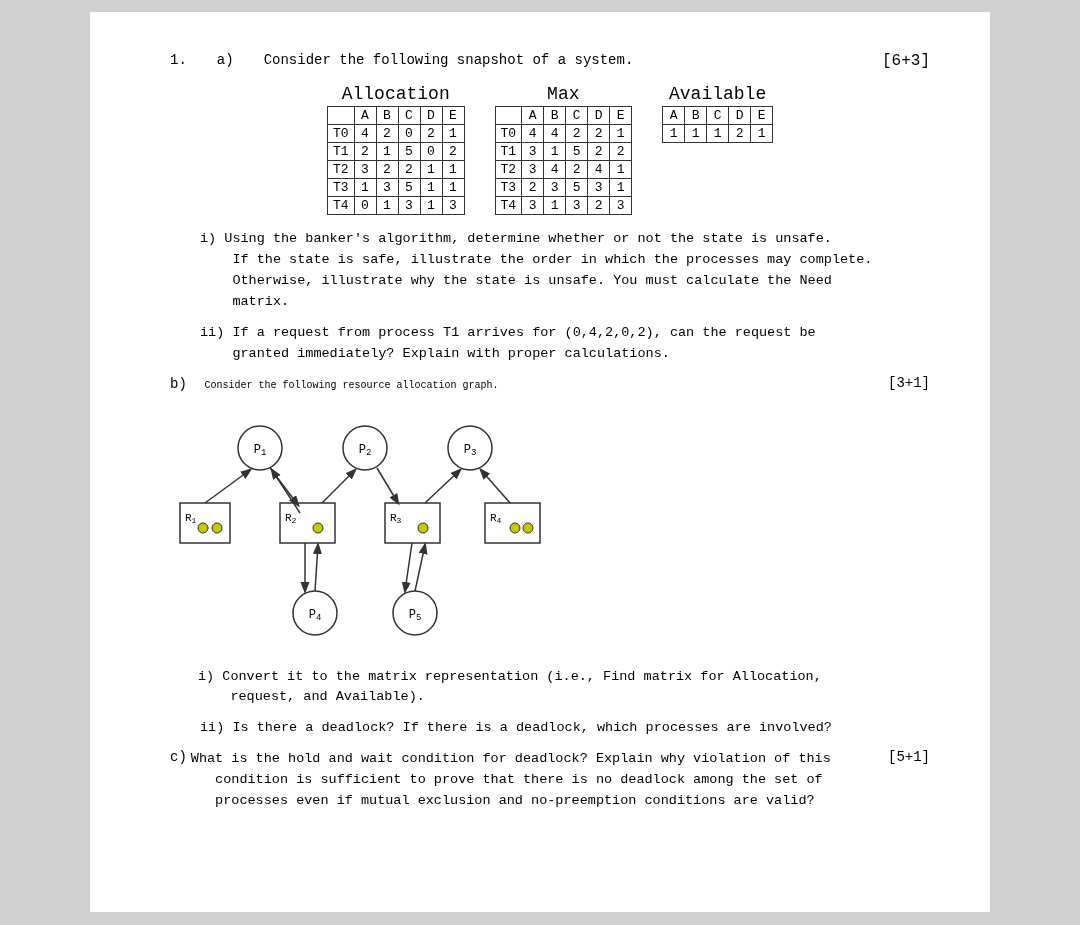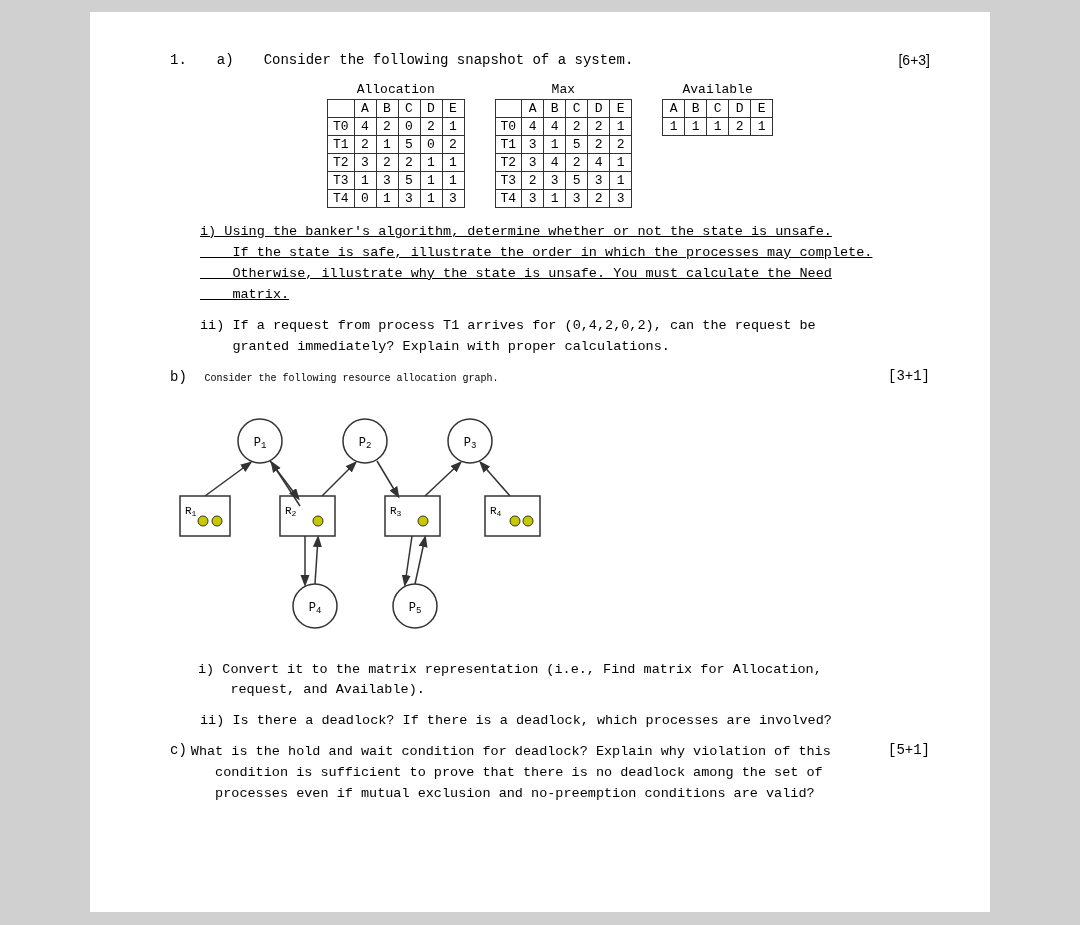--- a/index.html
+++ b/index.html
@@ -24,21 +24,21 @@
       gap: 30px;
       margin: 14px 0 14px 0;
       justify-content: center;
     }
     table {
       border-collapse: collapse;
       font-size: 13px;
       font-family: 'Courier New', Courier, monospace;
     }
     table caption {
-      font-size: 13px;
+      font-size: 18px;
       font-family: 'Courier New', Courier, monospace;
       font-weight: normal;
       margin-bottom: 2px;
     }
     table td, table th {
       border: 1px solid #333;
       padding: 1px 5px;
       text-align: center;
       min-width: 22px;
     }
@@ -69,21 +69,21 @@
 <body>
 
 <div class="page">
 
   <div class="main-question-line">
     <div style="display:flex; gap: 30px; align-items:flex-start;">
       <span style="font-size:14px; font-family:'Courier New',monospace;">1.</span>
       <span style="font-size:14px; font-family:'Courier New',monospace; white-space:nowrap;">a)</span>
       <span style="font-size:14px; font-family:'Courier New',monospace;">Consider the following snapshot of a system.</span>
     </div>
-    <span style="font-size:14px; font-family:Liberation Sans, sans-serif; white-space:nowrap; ">[6+3]</span>
+    <span style="font-size:16px; font-family:Liberation Mono, monospace; white-space:nowrap; ">[6+3]</span>
   </div>
 
   <div class="tables-row">
 
     <div>
       <table>
         <caption>Allocation</caption>
         <thead>
           <tr>
             <th></th>
@@ -215,21 +215,21 @@
               <td>1</td>
               <td>1</td>
               <td>2</td>
               <td>1</td>
             </tr>
         </tbody>
       </table>
     </div>
   </div>
 
-  <div class="text-block" style="margin-left: 30px; text-decoration: underline;">
+  <div class="text-block" style="margin-left: 30px;">
     <span>i)  Using the banker's algorithm, determine whether or not the state is unsafe.<br>
 &nbsp;&nbsp;&nbsp;&nbsp;If the state is safe, illustrate the order in which the processes may complete.<br>
 &nbsp;&nbsp;&nbsp;&nbsp;Otherwise,  illustrate why the state is unsafe. You must calculate the Need<br>
 &nbsp;&nbsp;&nbsp;&nbsp;matrix.</span>
   </div>
 
   <div class="text-block" style="margin-left: 30px;">
     <span>ii) If a request from process T1 arrives for (0,4,2,0,2), can the request be<br>
 &nbsp;&nbsp;&nbsp;&nbsp;granted immediately? Explain with proper calculations.</span>
   </div>

